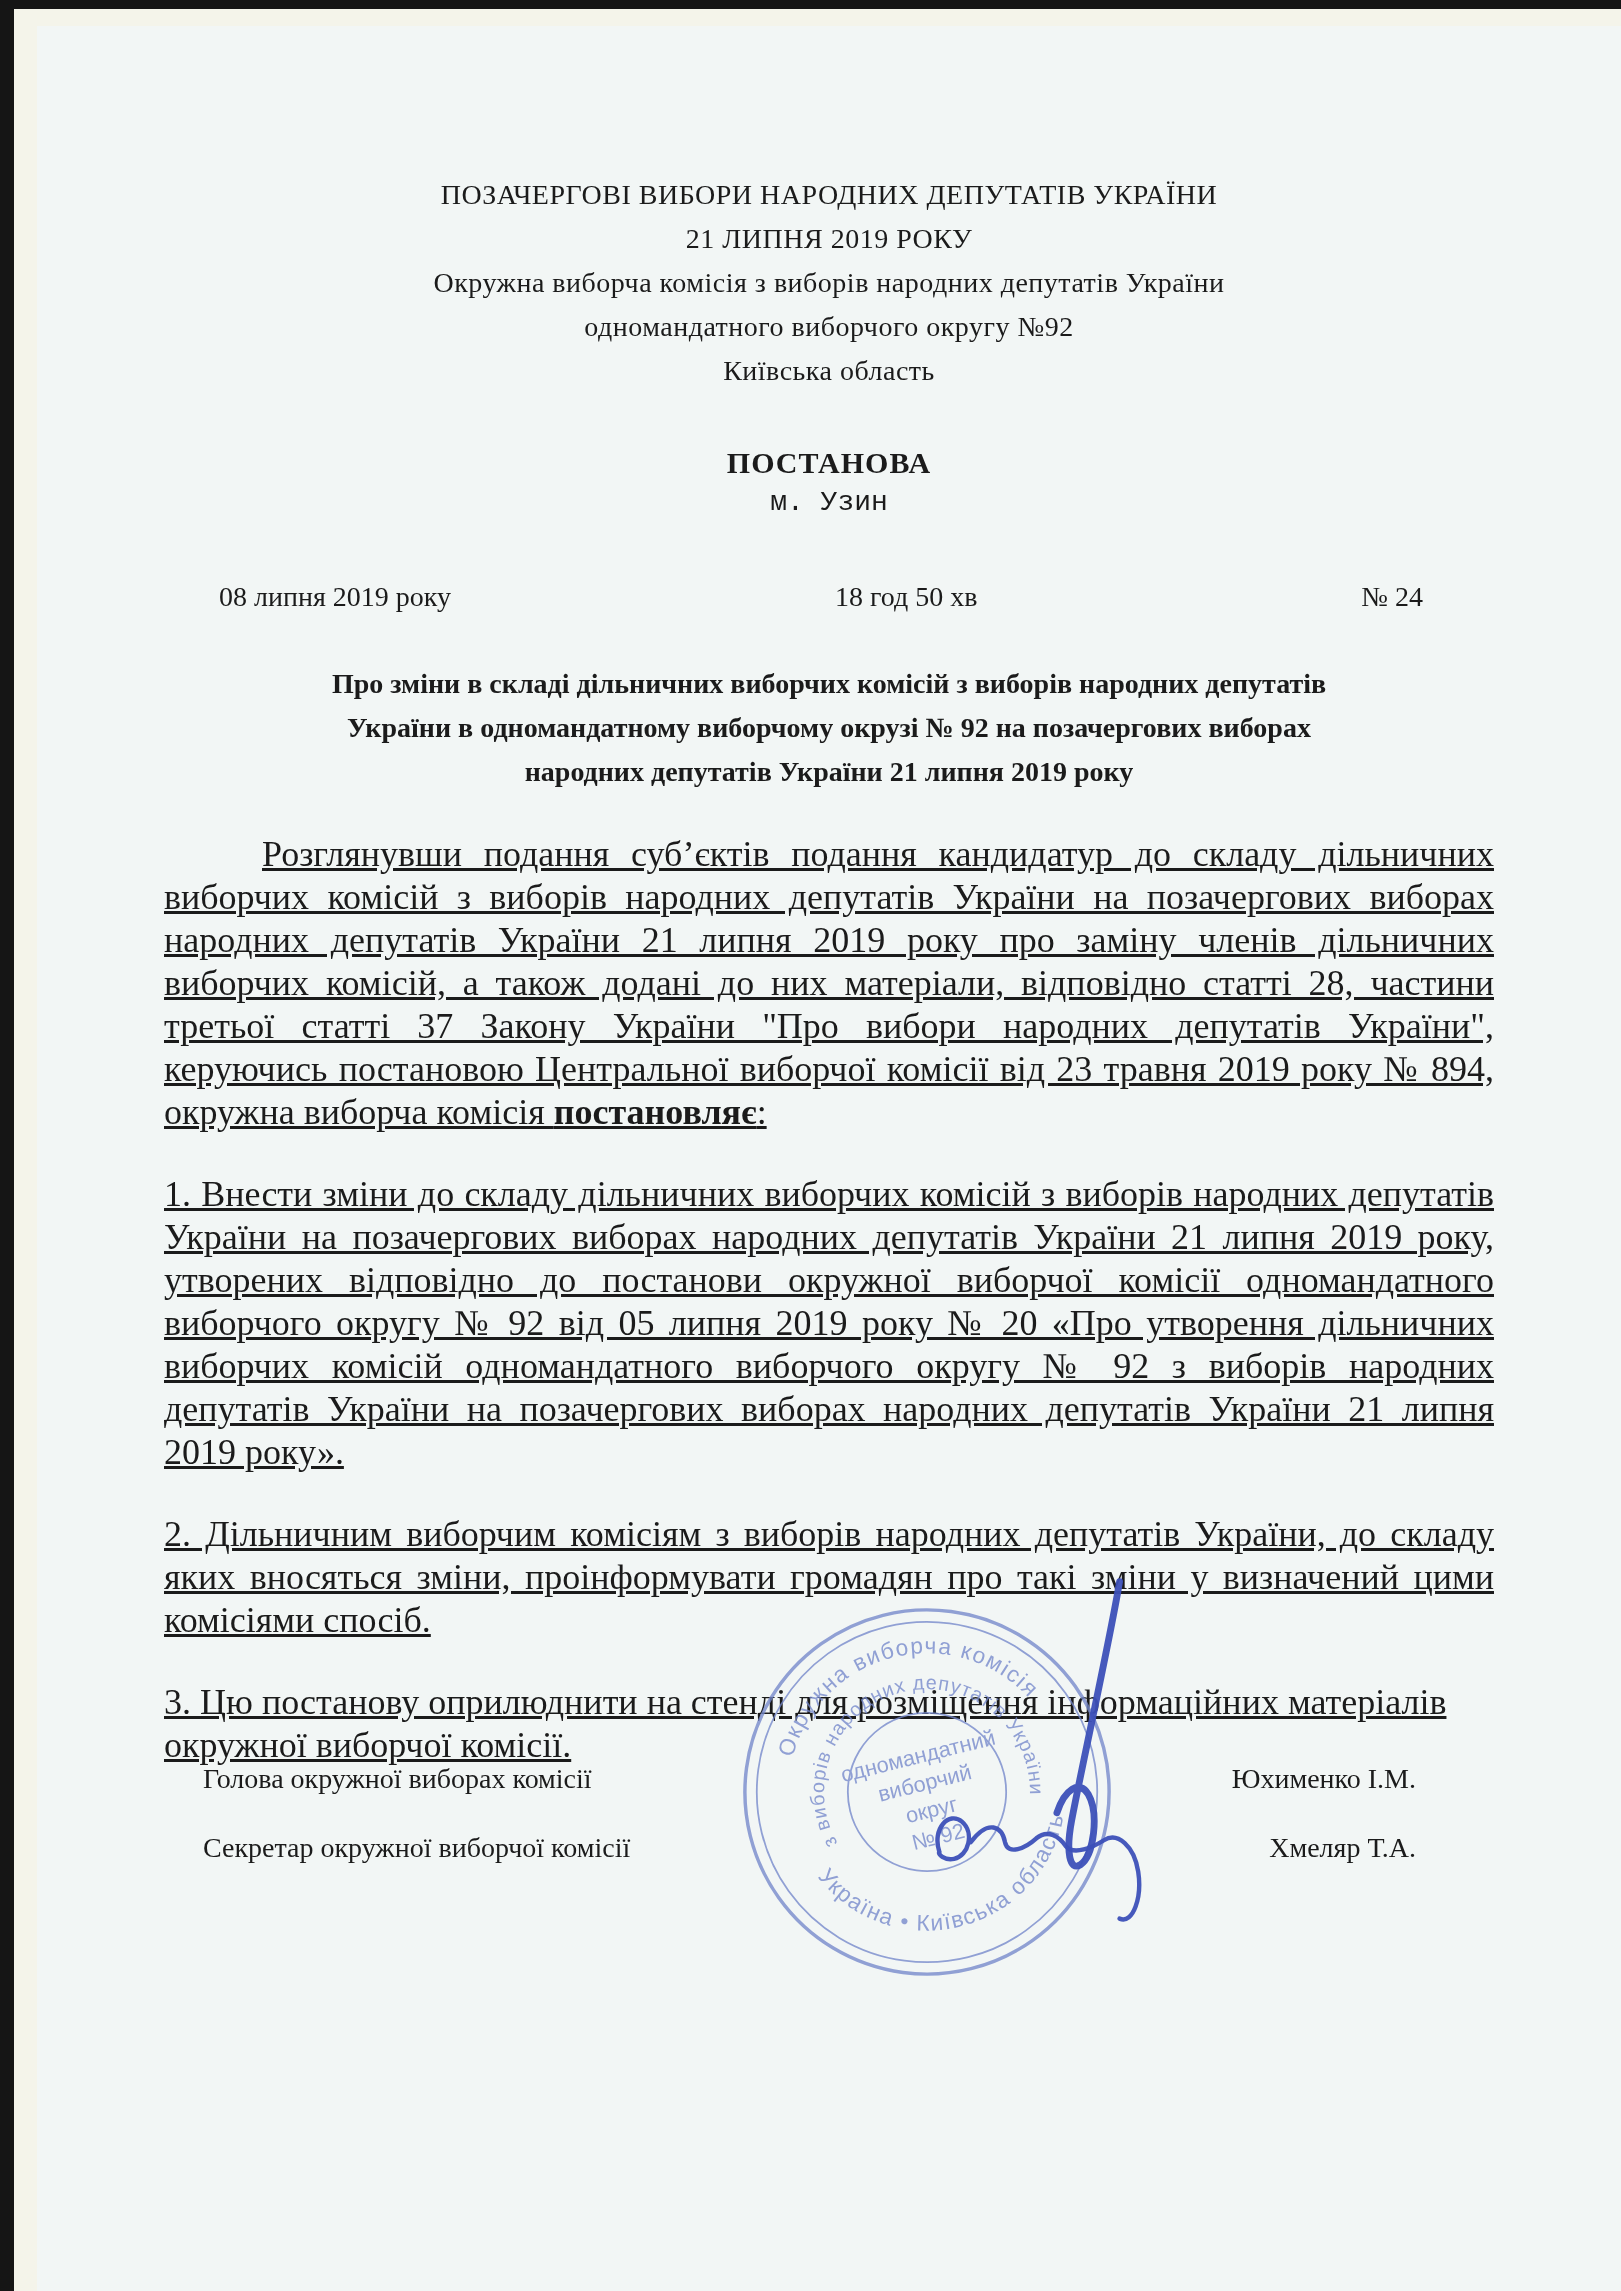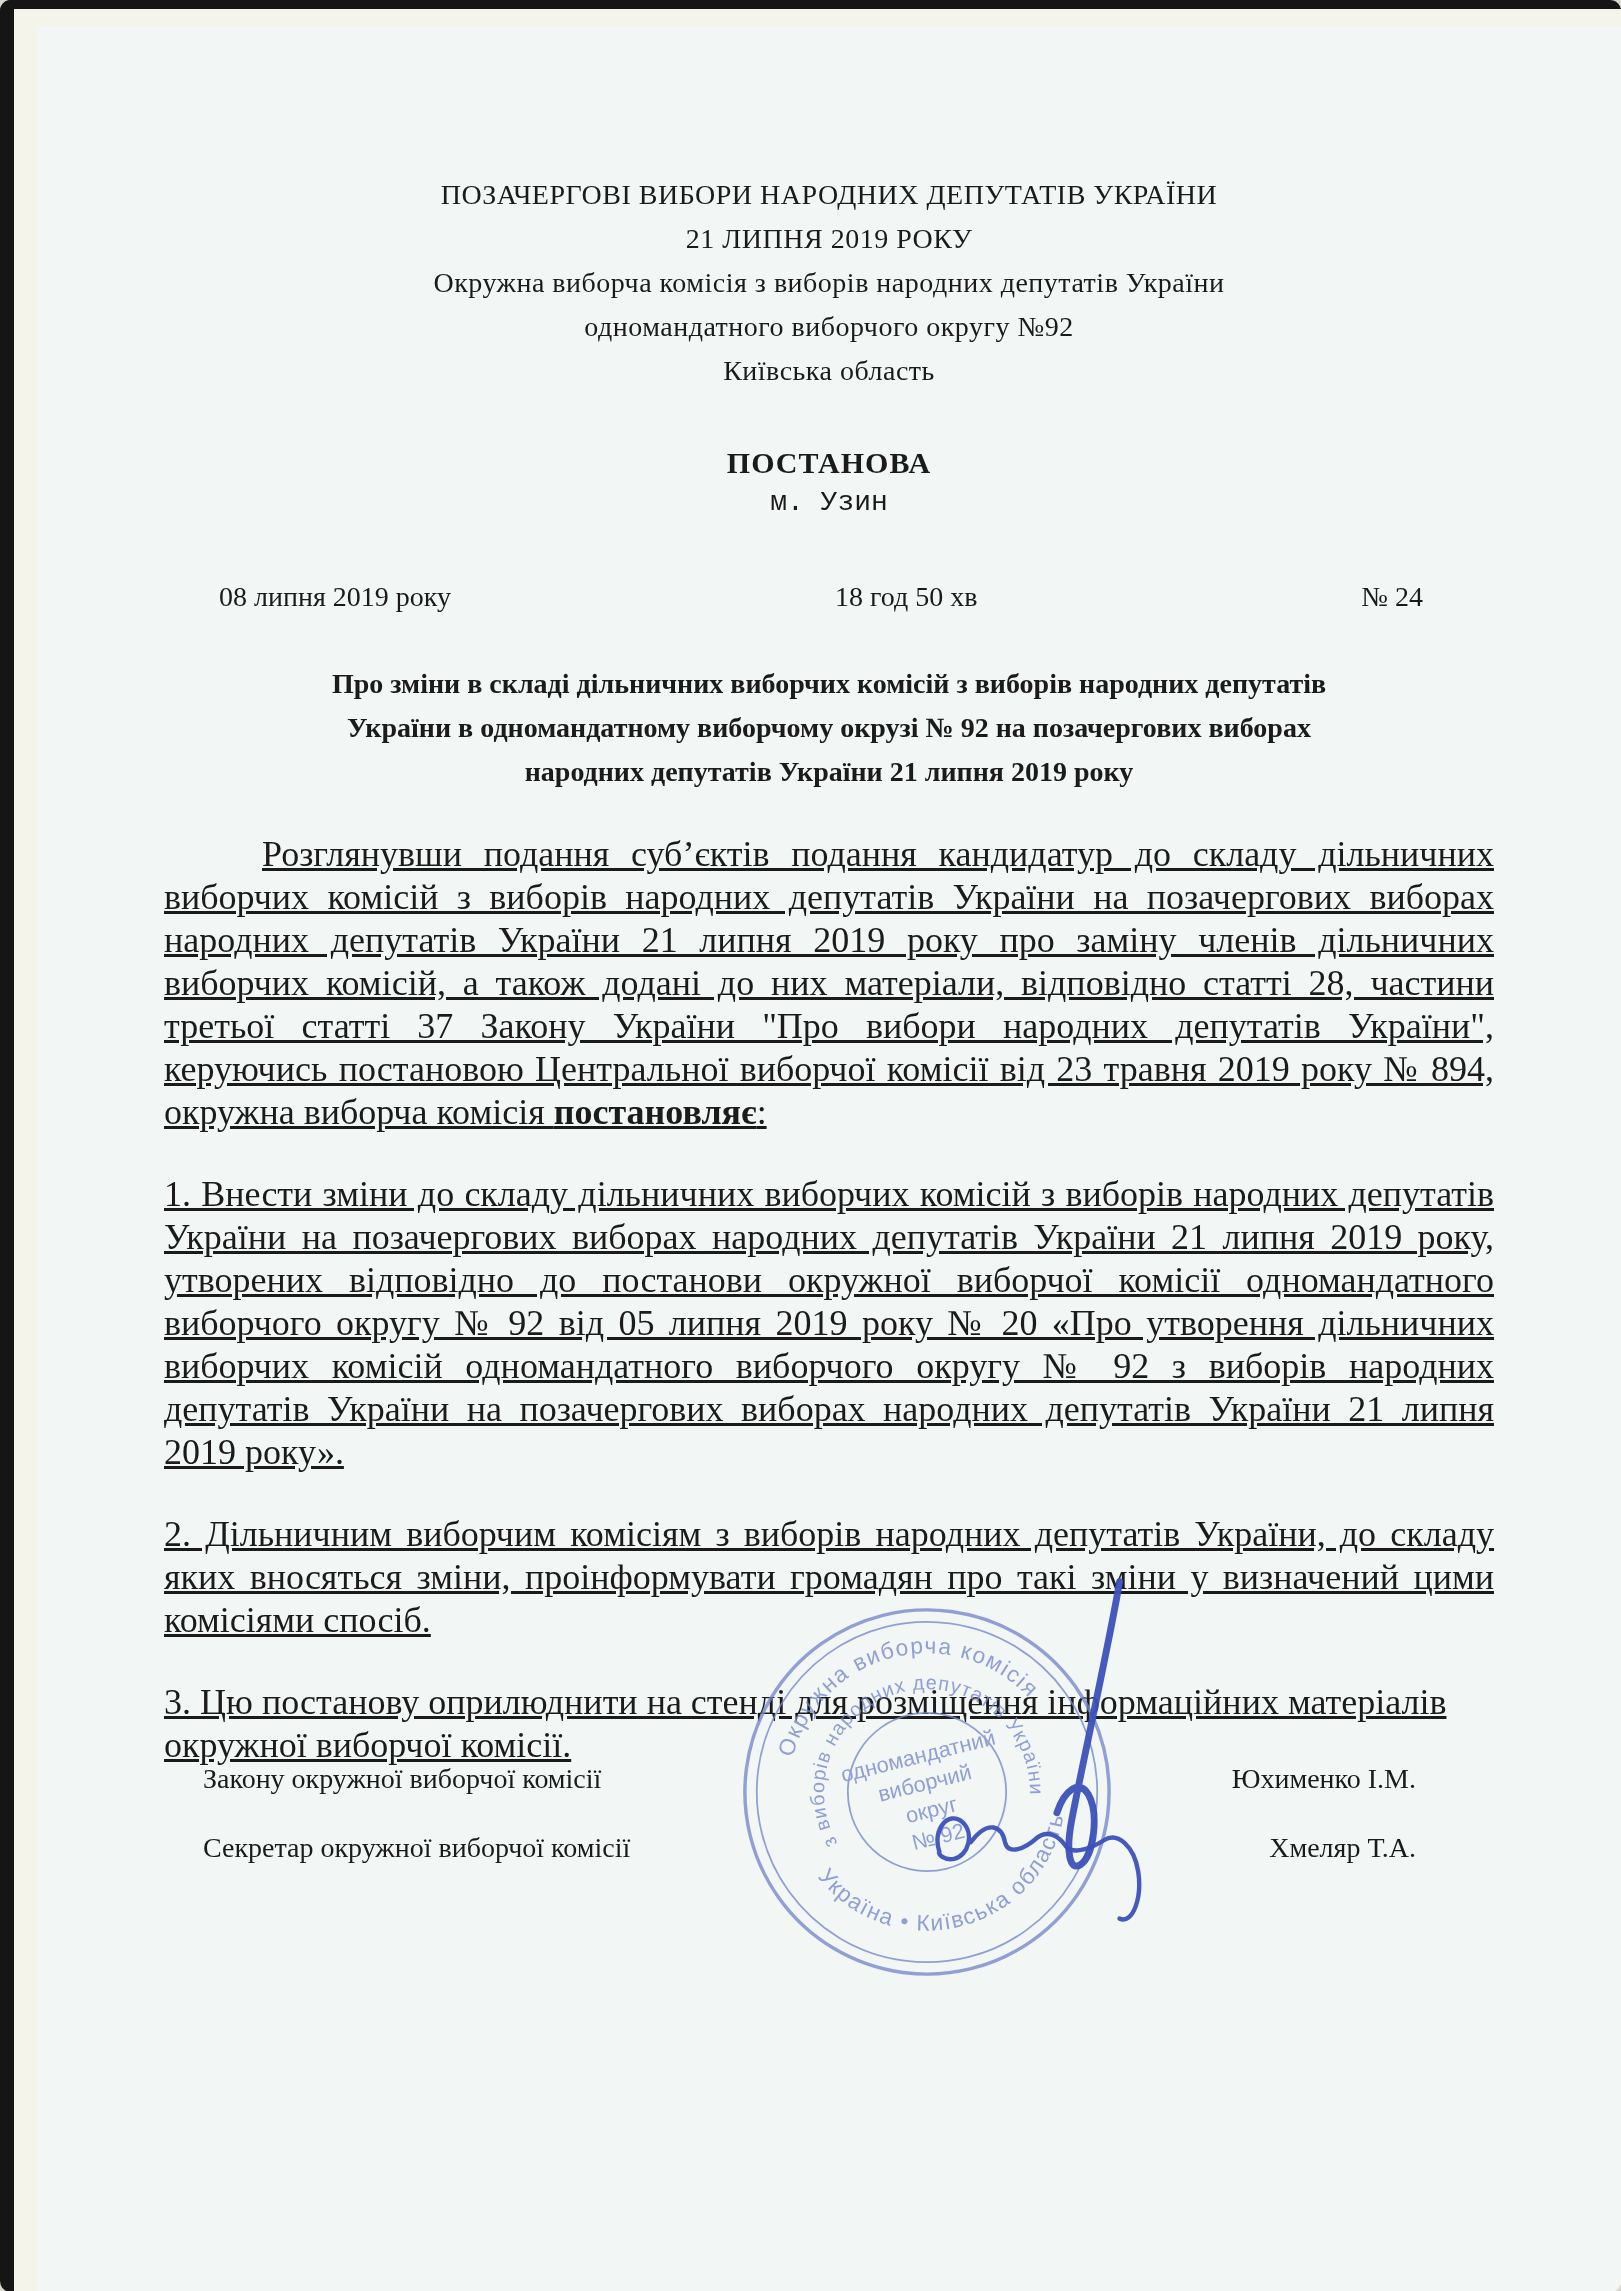--- a/index.html
+++ b/index.html
@@ -1,19 +1,19 @@
 <!DOCTYPE html>
 <html lang="uk"><head>
 <meta charset="utf-8">
 <style>
   html,body { margin:0; padding:0; background:#d8d8d0; }
   .scan {
     position:relative; width:1621px; height:2292px;
     background:#f4f4ea; overflow:hidden;
-    font-family:"Liberation Serif", serif; color:#1b1b1b;border-radius:11px;
+    font-family:"Liberation Serif", serif; color:#1b1b1b;
   }
   .edge-top  { position:absolute; top:0; left:0; width:1621px; height:8.8px;  background:#151515; z-index:5; }
   .edge-left { position:absolute; top:0; left:0; width:13.7px;  height:2292px; background:#151515; z-index:5; }
   .paper {
     position:absolute; left:37px; top:25.5px; width:1584px; height:2266px;
     background:#f2f6f5;
   }
   .content { padding:147px 127px 0 92px; }
   .content-inner { padding-left:35px; } 
 
@@ -92,21 +92,21 @@
 
         <p class="body-par justify">1. Внести зміни до складу дільничних виборчих комісій з виборів народних депутатів України на позачергових виборах народних депутатів України 21 липня 2019 року, утворених відповідно до постанови окружної виборчої комісії одномандатного виборчого округу № 92 від 05 липня 2019 року № 20 «Про утворення дільничних виборчих комісій одномандатного виборчого округу № 92 з виборів народних депутатів України на позачергових виборах народних депутатів України 21 липня 2019 року».</p>
         <p class="body-par justify">2. Дільничним виборчим комісіям з виборів народних депутатів України, до складу яких вносяться зміни, проінформувати громадян про такі зміни у визначений цими комісіями спосіб.</p>
         <p class="body-par">3. Цю постанову оприлюднити на стенді для розміщення інформаційних матеріалів окружної виборчої комісії.</p>
 
       </div>
     </div>
 
     <div class="sign-block">
       <div class="sign-row">
-        <span>Закону окружної виборчої комісії</span>
+        <span>Голова окружної виборах комісії</span>
         <span>Юхименко І.М.</span>
       </div>
       <div class="sign-row">
         <span>Секретар окружної виборчої комісії</span>
         <span>Хмеляр Т.А.</span>
       </div>
     </div>
   </div>
 
   <svg class="stamp" viewBox="0 0 384 384" xmlns="http://www.w3.org/2000/svg">

